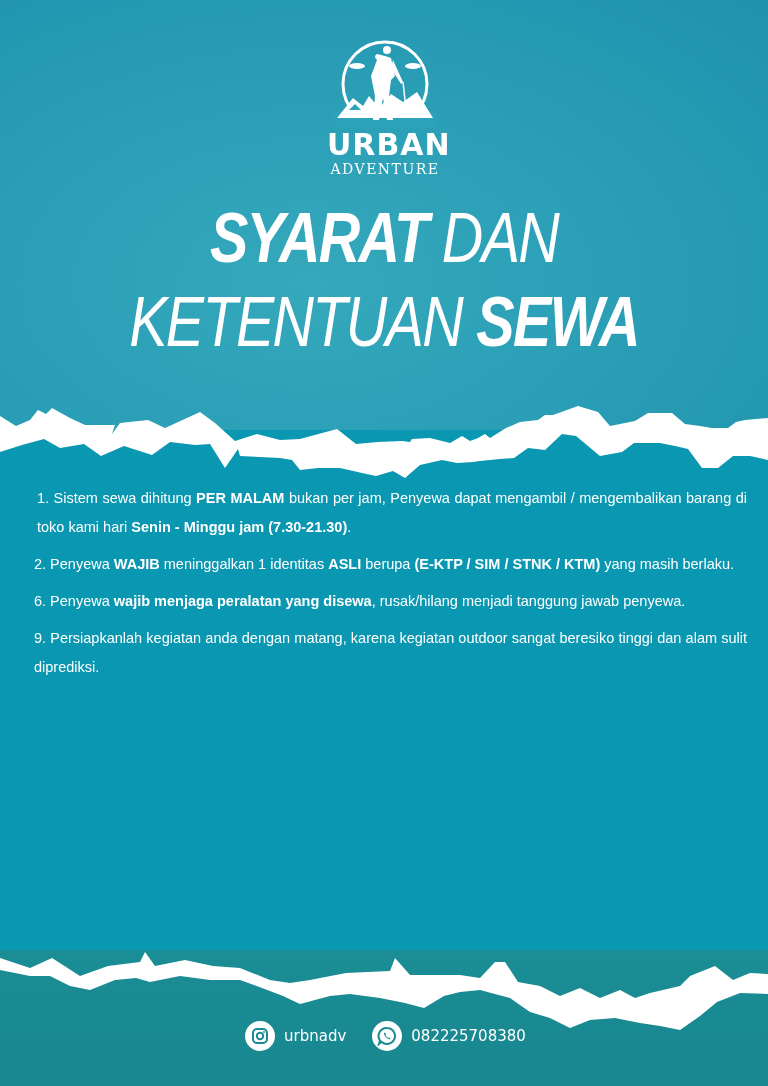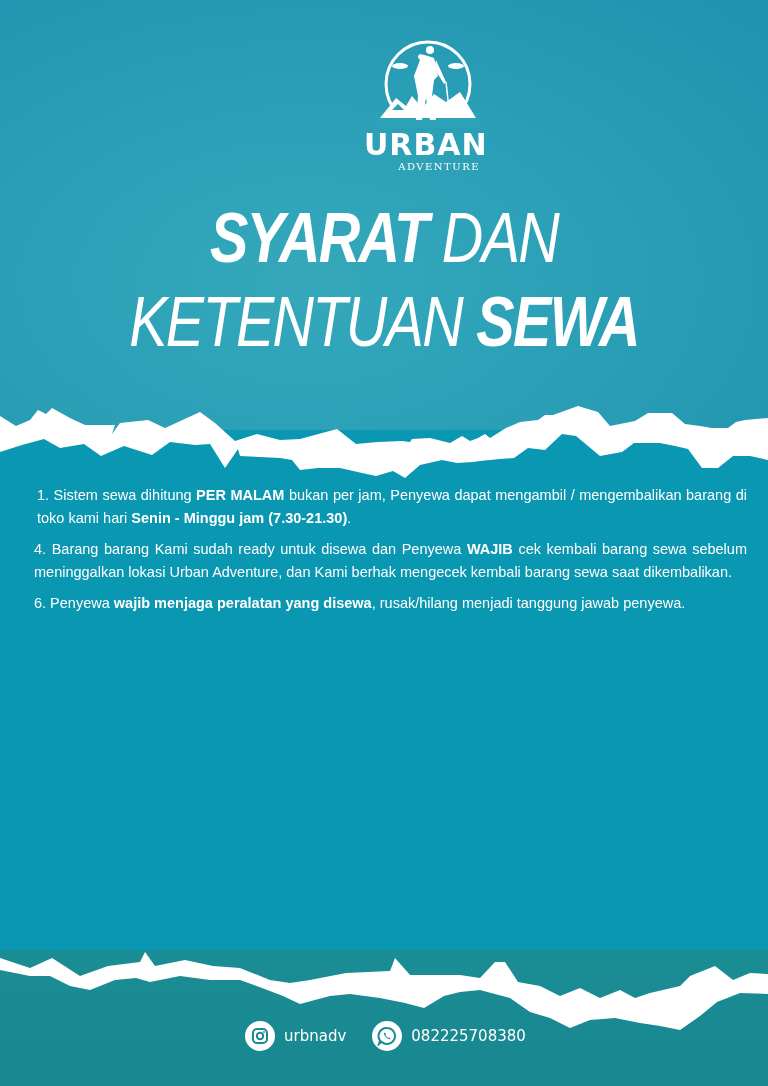--- a/index.html
+++ b/index.html
@@ -14,39 +14,39 @@
   }
   .middle {
     position: absolute; left: 0; top: 430px; width: 768px; height: 540px;
     background: #0a97b1;
   }
   .bottom {
     position: absolute; left: 0; top: 950px; width: 768px; height: 136px;
     background: linear-gradient(180deg, #1b8d94 0%, #1a8a92 50%, #188790 100%);
   }
   svg.tear { position: absolute; left: 0; }
-  .logo { position: absolute; left: 327px; top: 36px; width: 116px; text-align: right; margin-left: 37px; }
+  .logo { position: absolute; left: 327px; top: 36px; width: 116px; text-align: center; }
   .logo .brand {
     font-family: "DejaVu Sans", sans-serif; font-weight: bold; font-size: 30px;
     letter-spacing: 1px; line-height: 30px; margin-top: -2px;
   }
   .logo .sub {
-    font-family: "DejaVu Serif", serif; font-size: 10px; letter-spacing: 1.5px; margin-top: 1px;
+    font-family: "DejaVu Serif", serif; font-size: 14px; letter-spacing: 1.5px; margin-top: 1px;
   }
   .title {
     position: absolute; left: 0; top: 196px; width: 768px; text-align: center;
     font-family: "Liberation Sans", sans-serif; font-style: italic;
     font-size: 70px; line-height: 84px; letter-spacing: -2px;
     transform: scaleX(0.82); transform-origin: center;
   }
   .title b { font-weight: bold; }
   .title span.l { font-weight: normal; }
   .rules {
     position: absolute; left: 34px; top: 484px; width: 713px;
-    font-family: "Liberation Sans", sans-serif; font-size: 14.5px; line-height: 23px;
+    font-family: "Liberation Sans", sans-serif; font-size: 14.5px; line-height: 29px;
   }
   .rule { margin-bottom: 8px; text-align: justify; }
   .rule.first { padding-left: 3px; }
   .rule b { font-weight: bold; }
   .contact {
     position: absolute; top: 1021px; left: 245px; display: flex; align-items: center;
     font-family: "DejaVu Sans", sans-serif; font-size: 15px;
   }
   .contact .item { display: flex; align-items: center; margin-right: 26px; }
   .contact .circ {
@@ -95,22 +95,23 @@
     <span class="l">DAN</span>
   </div>
   <div>
     <span class="l">KETENTUAN</span>
     <b>SEWA</b>
   </div>
 </div>
 
 <div class="rules" id="rules">
     <div class="rule first"><span>1.  Sistem sewa dihitung </span><b>PER MALAM</b><span> bukan per jam, Penyewa dapat mengambil / mengembalikan barang di toko kami hari </span><b>Senin - Minggu jam (7.30-21.30)</b><span>.</span></div>
-    <div class="rule"><span>4. Barang barang Kami sudah ready untuk disewa dan Penyewa </span><b>WAJIB</b><span> cek kembali barang sewa sebelum meninggalkan lokasi Urban Adventure, dan Kami berhak mengecek kembali barang sewa saat dikembalikan.</span></div>
+    <div class="rule"><span>2. Penyewa </span><b>WAJIB</b><span> meninggalkan 1 identitas </span><b>ASLI</b><span> berupa </span><b>(E-KTP / SIM / STNK / KTM)</b><span> yang masih berlaku.</span></div>
     <div class="rule"><span>6. Penyewa </span><b>wajib menjaga peralatan yang disewa</b><span>, rusak/hilang menjadi tanggung jawab penyewa.</span></div>
+    <div class="rule"><span>9. Persiapkanlah kegiatan anda dengan matang, karena kegiatan outdoor sangat beresiko tinggi dan alam sulit diprediksi.</span></div>
   </div>
 
 <div class="contact">
   <div class="item">
     <div class="circ">
       <svg width="18" height="18" viewBox="0 0 18 18">
         <rect x="2" y="2" width="14" height="14" rx="4" fill="none" stroke="#1a8a92" stroke-width="2"></rect>
         <circle cx="9" cy="9" r="3.2" fill="none" stroke="#1a8a92" stroke-width="2"></circle>
         <circle cx="13" cy="5" r="1" fill="#1a8a92"></circle>
       </svg>

